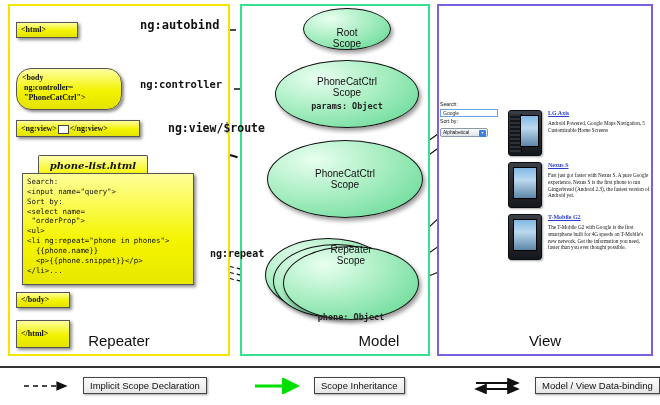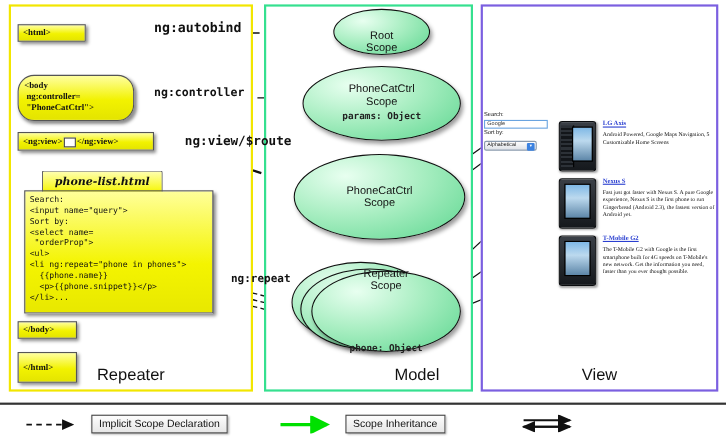--- a/index.html
+++ b/index.html
@@ -281,16 +281,17 @@
       <svg class="leg-art" viewBox="0 0 54 16">
         <defs>
             <marker id="lah2" markerWidth="7" markerHeight="7" refX="6" refY="3" orient="auto">
           <path d="M0,0 L7,3 L0,6 z" fill="#111"></path>
             </marker>
           </defs>
         <path d="M2,5 L44,5" stroke="#111" stroke-width="1.8" marker-end="url(#lah2)"></path>
         <path d="M44,11 L2,11" stroke="#111" stroke-width="1.8" marker-end="url(#lah2)"></path>
         <path d="M2,11 L44,11" stroke="#111" stroke-width="1.8" marker-end="url(#lah2)"></path>
       </svg>
+      <div class="leg-box">Model / View Data-binding</div>
     </div>
   </div>
 
 </div>
 
 </body></html>

